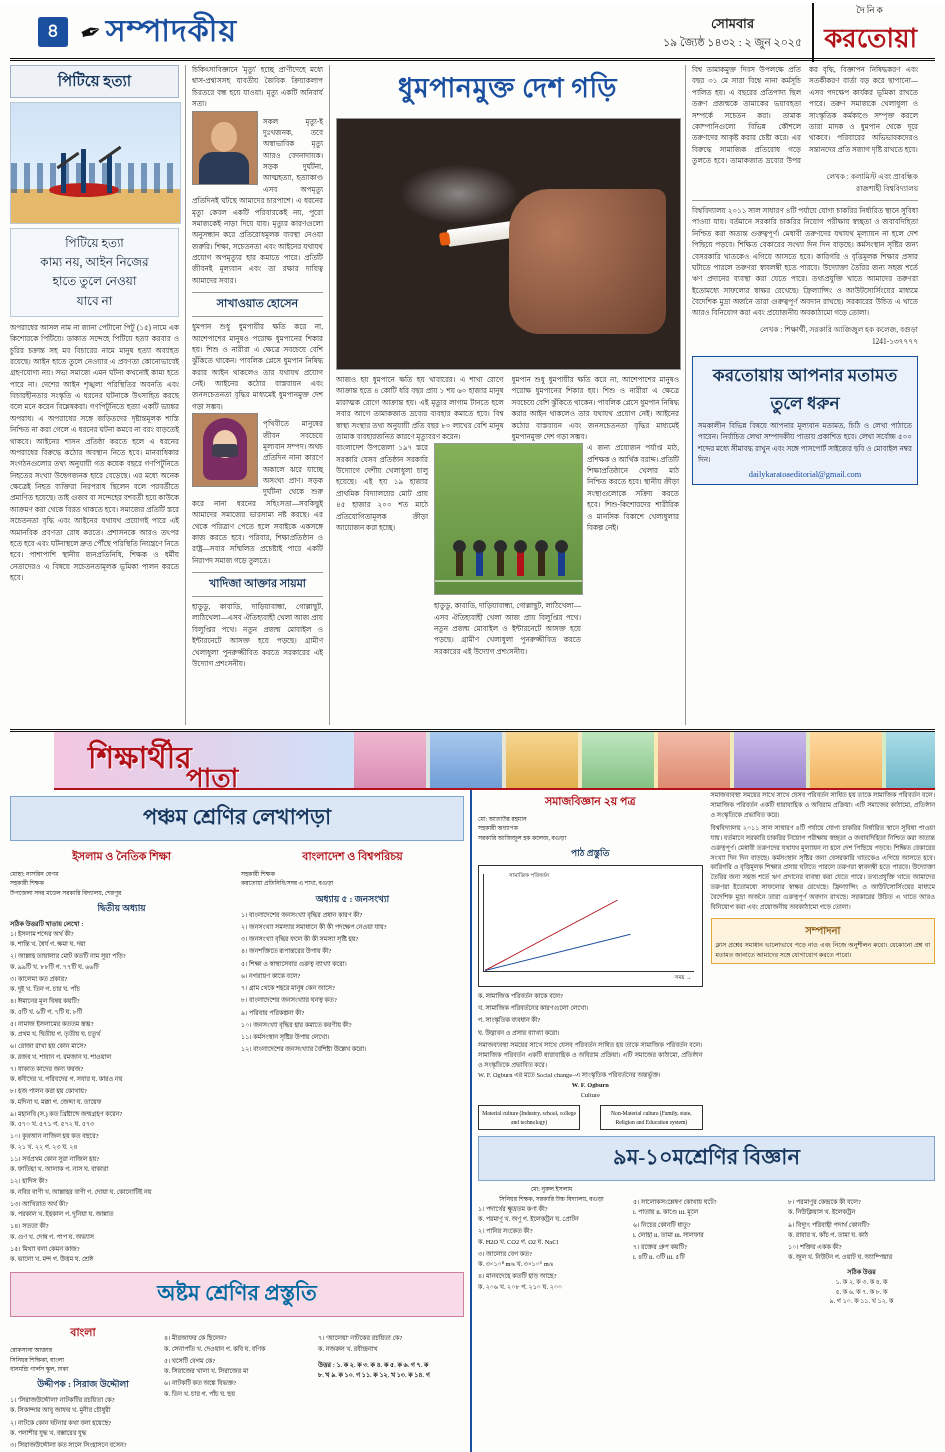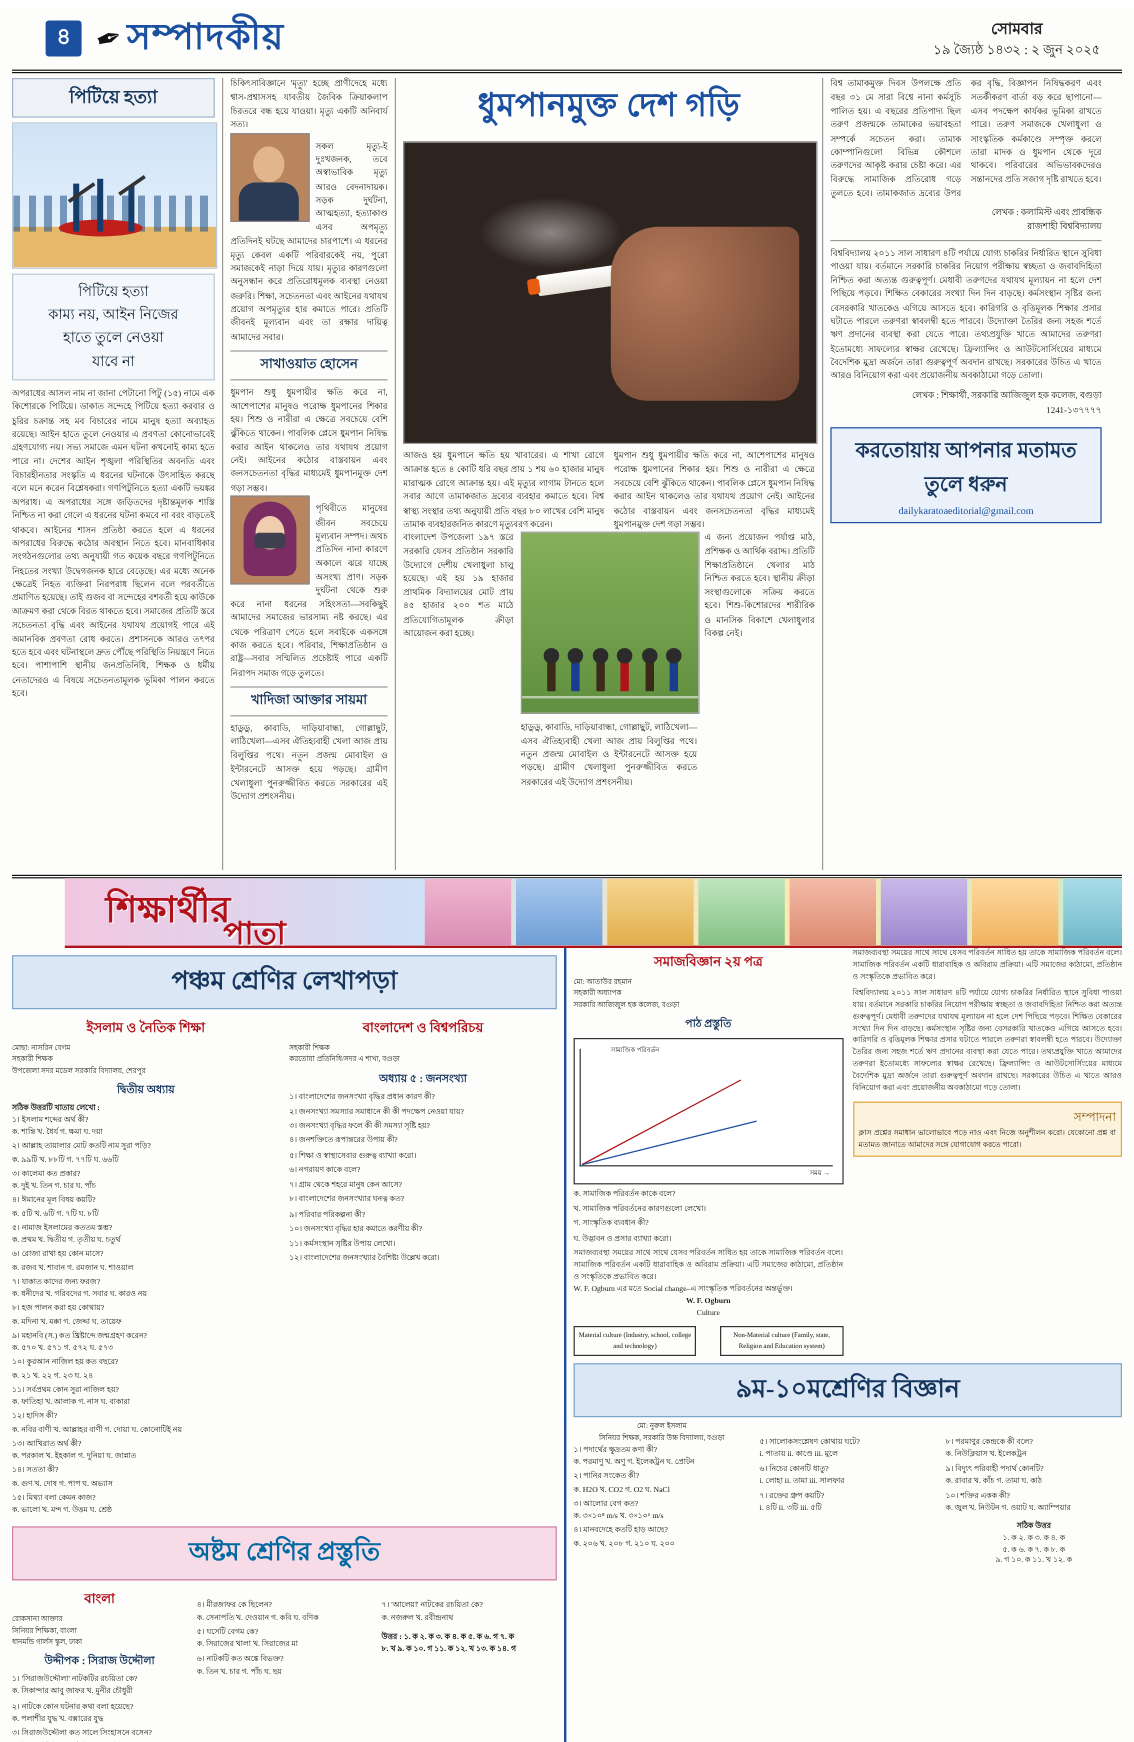--- a/index.html
+++ b/index.html
@@ -88,39 +88,43 @@
   .split3{display:flex;gap:8px;}
   .split3>div{flex:1;}
   .chart-box{border:1px solid #333;height:120px;position:relative;background:#fff;margin:4px 0;}
   .chart-box .yl{position:absolute;left:4px;top:8px;bottom:14px;width:1px;background:#333;}
   .chart-box .xl{position:absolute;left:4px;right:8px;bottom:14px;height:1px;background:#333;}
   .chart-box .ln{position:absolute;height:1px;background:#b1121a;transform-origin:left center;}
   .chart-box .lbl{position:absolute;font-size:5.5px;color:#222;}
   .flowbox{border:1px solid #333;font-size:5.6px;text-align:center;padding:3px;line-height:1.5;}
   .flowrow{display:flex;gap:20px;justify-content:center;margin-top:6px;}
   .note-box{border:1px solid #e0a93a;background:#fdf3dc;padding:4px;margin-top:6px;}
-  .note-box .t{text-align:right;font-size:10px;font-weight:normal;color:#8a5a10;}
+  .note-box .t{text-align:center;font-size:10px;font-weight:bold;color:#8a5a10;}
   .note-box .b{font-size:6.2px;line-height:1.55;text-align:justify;}
   .rule{border-top:1px solid #999;margin:5px 0;}
 </style>
 </head>
 <body>
 
 <div class="page">
 
   <div class="masthead">
     <div class="page-badge">৪</div>
     <div class="mast-title">
       <span class="quill">✒</span>
       <span class="mast-word">সম্পাদকীয়</span>
     </div>
     <div class="mast-right">
       <div class="mast-date">
         <div class="day">সোমবার</div>
         <div>১৯ জ্যৈষ্ঠ ১৪৩২ : ২ জুন ২০২৫</div>
+      </div>
+      <div class="mast-logo">
+        <small>দৈনিক</small>
+        <span>করতোয়া</span>
       </div>
     </div>
   </div>
 
   <div class="top">
 
     <div class="col col-a">
       <div class="boxhead">পিটিয়ে হত্যা</div>
       <div class="cartoon">
         <div class="cart-ground"></div>
@@ -199,20 +203,21 @@
         <div class="body-text" style="margin-top:0">বিশ্ব তামাকমুক্ত দিবস উপলক্ষে প্রতি বছর ৩১ মে সারা বিশ্বে নানা কর্মসূচি পালিত হয়। এ বছরের প্রতিপাদ্য ছিল তরুণ প্রজন্মকে তামাকের ভয়াবহতা সম্পর্কে সচেতন করা। তামাক কোম্পানিগুলো বিভিন্ন কৌশলে তরুণদের আকৃষ্ট করার চেষ্টা করে। এর বিরুদ্ধে সামাজিক প্রতিরোধ গড়ে তুলতে হবে। তামাকজাত দ্রব্যের উপর কর বৃদ্ধি, বিজ্ঞাপন নিষিদ্ধকরণ এবং সতর্কীকরণ বার্তা বড় করে ছাপানো—এসব পদক্ষেপ কার্যকর ভূমিকা রাখতে পারে। তরুণ সমাজকে খেলাধুলা ও সাংস্কৃতিক কর্মকাণ্ডে সম্পৃক্ত করলে তারা মাদক ও ধুমপান থেকে দূরে থাকবে। পরিবারের অভিভাবকদেরও সন্তানদের প্রতি সজাগ দৃষ্টি রাখতে হবে।</div>
       </div>
       <div class="signoff" style="white-space:pre-line">লেখক : কলামিস্ট এবং প্রাবন্ধিক
 রাজশাহী বিশ্ববিদ্যালয়</div>
       <div class="rule"></div>
       <div class="body-text" style="margin-top:0">বিশ্ববিদ্যালয় ২০১১ সাল সাধারণ ৪টি পর্যায়ে যোগ্য চাকরির নির্ধারিত স্থানে সুবিধা পাওয়া যায়। বর্তমানে সরকারি চাকরির নিয়োগ পরীক্ষায় স্বচ্ছতা ও জবাবদিহিতা নিশ্চিত করা অত্যন্ত গুরুত্বপূর্ণ। মেধাবী তরুণদের যথাযথ মূল্যায়ন না হলে দেশ পিছিয়ে পড়বে। শিক্ষিত বেকারের সংখ্যা দিন দিন বাড়ছে। কর্মসংস্থান সৃষ্টির জন্য বেসরকারি খাতকেও এগিয়ে আসতে হবে। কারিগরি ও বৃত্তিমূলক শিক্ষার প্রসার ঘটাতে পারলে তরুণরা স্বাবলম্বী হতে পারবে। উদ্যোক্তা তৈরির জন্য সহজ শর্তে ঋণ প্রদানের ব্যবস্থা করা যেতে পারে। তথ্যপ্রযুক্তি খাতে আমাদের তরুণরা ইতোমধ্যে সাফল্যের স্বাক্ষর রেখেছে। ফ্রিল্যান্সিং ও আউটসোর্সিংয়ের মাধ্যমে বৈদেশিক মুদ্রা অর্জনে তারা গুরুত্বপূর্ণ অবদান রাখছে। সরকারের উচিত এ খাতে আরও বিনিয়োগ করা এবং প্রয়োজনীয় অবকাঠামো গড়ে তোলা।</div>
       <div class="signoff" style="white-space:pre-line">লেখক : শিক্ষার্থী, সরকারি আজিজুল হক কলেজ, বগুড়া
 1241-১৩৭৭৭৭</div>
       <div class="promo">
         <div class="t">করতোয়ায় আপনার মতামত তুলে ধরুন</div>
+        <div class="b">সমকালীন বিভিন্ন বিষয়ে আপনার মূল্যবান মতামত, চিঠি ও লেখা পাঠাতে পারেন। নির্বাচিত লেখা সম্পাদকীয় পাতায় প্রকাশিত হবে। লেখা সর্বোচ্চ ৫০০ শব্দের মধ্যে সীমাবদ্ধ রাখুন এবং সঙ্গে পাসপোর্ট সাইজের ছবি ও মোবাইল নম্বর দিন।</div>
         <div class="m">dailykaratoaeditorial@gmail.com</div>
       </div>
     </div>
   </div>
 
   <div class="edu">
     <div class="edu-banner">
       <div class="ph" style="left:300px;background:linear-gradient(#f0b7cf,#d98cb4)"></div>
       <div class="ph" style="left:376px;background:linear-gradient(#a8c8ee,#6f9ed6)"></div>
       <div class="ph" style="left:452px;background:linear-gradient(#f6d690,#e0ae4c)"></div>

